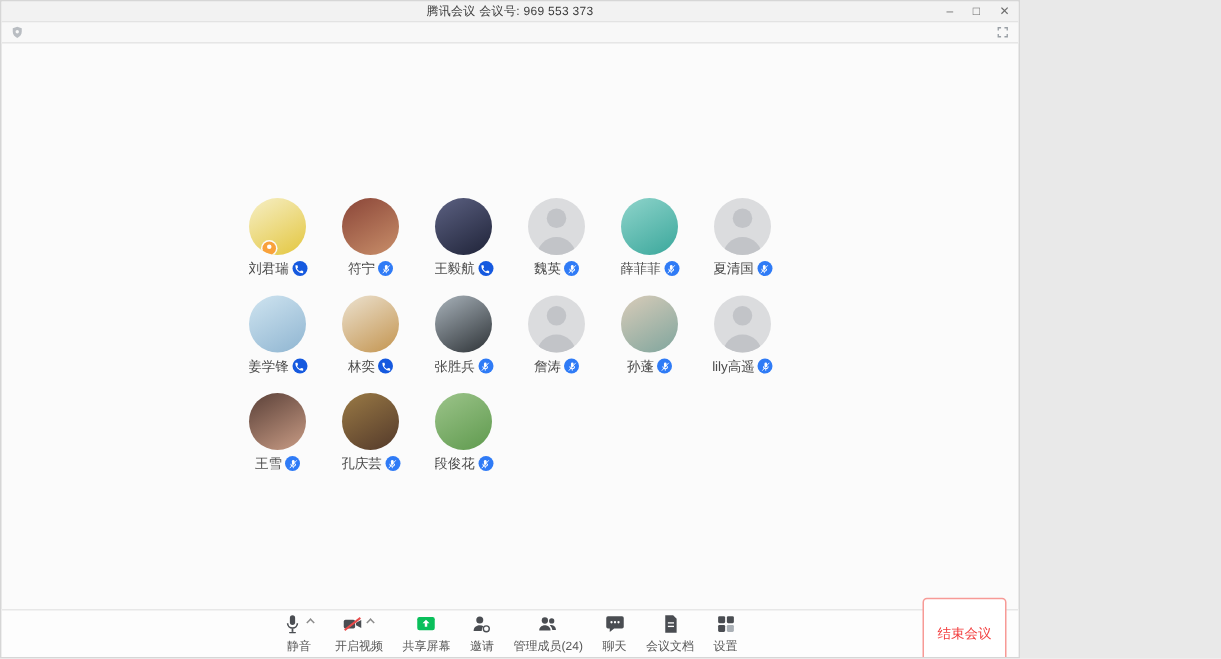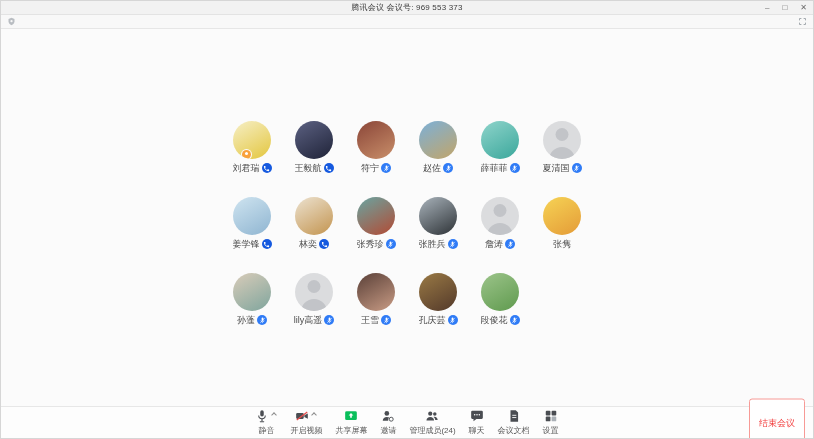--- a/index.html
+++ b/index.html
@@ -1,33 +1,33 @@
 <!DOCTYPE html>
 <html><head>
 <meta charset="utf-8">
 <style>
   html,body{margin:0;padding:0;background:#e9e9e9;font-family:"Liberation Sans","DejaVu Sans",sans-serif;}
-  #app{position:relative;width:814px;height:439px;background:#fbfbfb;overflow:hidden;border:1px solid #d6d6d6;box-sizing:border-box;}
+  #app{position:relative;width:680px;height:439px;background:#fbfbfb;overflow:hidden;border:1px solid #d6d6d6;box-sizing:border-box;}
 
   
   .titlebar{position:absolute;top:0;left:0;right:0;height:13px;background:#f2f2f2;border-bottom:1px solid #e3e3e3;}
   .title{position:absolute;left:0;right:0;top:0;height:13px;line-height:13px;text-align:center;
          font-size:8px;color:#3c3c3c;letter-spacing:.2px;}
   .win-controls{position:absolute;right:4px;top:0;height:13px;display:flex;align-items:center;gap:9px;}
   .win-btn{font-size:8px;line-height:13px;color:#6b6b6b;cursor:default;padding:0 2px;}
 
   
   .statusbar{position:absolute;top:14px;left:0;right:0;height:13px;background:#f8f8f8;border-bottom:1px solid #e6e6e6;}
   .statusbar .left-ic{position:absolute;left:6px;top:2px;width:9px;height:9px;}
   .statusbar .right-ic{position:absolute;right:6px;top:2px;width:9px;height:9px;}
   .statusbar svg{display:block;width:100%;height:100%;}
 
   
   .main{position:absolute;top:27px;bottom:31px;left:0;right:0;display:flex;justify-content:center;align-items:center;}
-  .grid{display:grid;grid-template-columns:repeat(6,62px);row-gap:24px;margin-top:10px;}
+  .grid{display:grid;grid-template-columns:repeat(6,62px);row-gap:13px;margin-top:10px;}
   .cell{width:62px;height:52px;display:flex;flex-direction:column;align-items:center;}
   .avatar{position:relative;width:38px;height:38px;border-radius:50%;overflow:hidden;flex-shrink:0;}
   .avatar.default{background:#dbdcde;}
   .avatar.default::before{content:"";position:absolute;top:7px;left:50%;transform:translateX(-50%);
       width:13px;height:13px;border-radius:50%;background:#c2c4c8;}
   .avatar.default::after{content:"";position:absolute;bottom:-5px;left:50%;transform:translateX(-50%);
       width:26px;height:17px;border-radius:13px 13px 0 0;background:#c2c4c8;}
   .badge{position:absolute;bottom:0;left:9px;width:9px;height:9px;border-radius:50%;background:#f9a13b;
       box-shadow:0 0 0 1px #fbfbfb;}
   .badge::after{content:"";position:absolute;left:3px;top:2px;width:3px;height:3px;border-radius:50%;background:#fff;}
@@ -95,67 +95,67 @@
         <span class="pname">刘君瑞</span>
         <span class="aicon phone">
               <svg viewBox="0 0 24 24">
                 <path fill="#fff" d="M6.8 10.5a13.6 13.6 0 0 0 6.7 6.7l2-2a1 1 0 0 1 1-.25c1.1.37 2.3.57 3.5.57a1 1 0 0 1 1 1V20a1 1 0 0 1-1 1A17 17 0 0 1 3 4a1 1 0 0 1 1-1h3.5a1 1 0 0 1 1 1c0 1.2.2 2.4.57 3.5a1 1 0 0 1-.25 1z"></path>
               </svg>
             </span>
       </div>
     </div>
 
     <div class="cell">
+      <div class="avatar" style="background: linear-gradient(150deg, rgb(138, 69, 56), rgb(201, 143, 106));">
+        
+      </div>
+      <div class="nrow">
+        <span class="pname">符宁</span>
+        <span class="aicon mic_muted">
+              <svg viewBox="0 0 24 24">
+                <rect x="9" y="2" width="6" height="11" rx="3" fill="#fff"></rect>
+                <path fill="#fff" d="M5.5 11a6.5 6.5 0 0 0 13 0h-1.9a4.6 4.6 0 0 1-9.2 0H5.5z"></path>
+                <rect x="11" y="17" width="2" height="4" fill="#fff"></rect>
+                <line x1="4" y1="21" x2="20" y2="3" stroke="#fff" stroke-width="2"></line>
+              </svg>
+            </span>
+      </div>
+    </div>
+
+    <div class="cell">
       <div class="avatar" style="background: linear-gradient(150deg, rgb(92, 97, 130), rgb(31, 35, 56));">
         
       </div>
       <div class="nrow">
         <span class="pname">王毅航</span>
         <span class="aicon phone">
               <svg viewBox="0 0 24 24">
                 <path fill="#fff" d="M6.8 10.5a13.6 13.6 0 0 0 6.7 6.7l2-2a1 1 0 0 1 1-.25c1.1.37 2.3.57 3.5.57a1 1 0 0 1 1 1V20a1 1 0 0 1-1 1A17 17 0 0 1 3 4a1 1 0 0 1 1-1h3.5a1 1 0 0 1 1 1c0 1.2.2 2.4.57 3.5a1 1 0 0 1-.25 1z"></path>
               </svg>
             </span>
       </div>
     </div>
 
     <div class="cell">
-      <div class="avatar" style="background: linear-gradient(150deg, rgb(138, 69, 56), rgb(201, 143, 106));">
-        
-      </div>
-      <div class="nrow">
-        <span class="pname">符宁</span>
-        <span class="aicon mic_muted">
-              <svg viewBox="0 0 24 24">
-                <rect x="9" y="2" width="6" height="11" rx="3" fill="#fff"></rect>
-                <path fill="#fff" d="M5.5 11a6.5 6.5 0 0 0 13 0h-1.9a4.6 4.6 0 0 1-9.2 0H5.5z"></path>
-                <rect x="11" y="17" width="2" height="4" fill="#fff"></rect>
-                <line x1="4" y1="21" x2="20" y2="3" stroke="#fff" stroke-width="2"></line>
-              </svg>
-            </span>
-      </div>
-    </div>
-
-
-    <div class="cell">
-      <div class="avatar" style="background: linear-gradient(150deg, rgb(124, 176, 216), rgb(194, 165, 105));">
-        
-      </div>
-      <div class="nrow">
-        <span class="pname">赵佐</span>
-        <span class="aicon mic_muted">
-              <svg viewBox="0 0 24 24">
-                <rect x="9" y="2" width="6" height="11" rx="3" fill="#fff"></rect>
-                <path fill="#fff" d="M5.5 11a6.5 6.5 0 0 0 13 0h-1.9a4.6 4.6 0 0 1-9.2 0H5.5z"></path>
-                <rect x="11" y="17" width="2" height="4" fill="#fff"></rect>
-                <line x1="4" y1="21" x2="20" y2="3" stroke="#fff" stroke-width="2"></line>
-              </svg>
-            </span>
-      </div>
-    </div>
+      <div class="avatar default">
+        
+      </div>
+      <div class="nrow">
+        <span class="pname">魏英</span>
+        <span class="aicon mic_muted">
+              <svg viewBox="0 0 24 24">
+                <rect x="9" y="2" width="6" height="11" rx="3" fill="#fff"></rect>
+                <path fill="#fff" d="M5.5 11a6.5 6.5 0 0 0 13 0h-1.9a4.6 4.6 0 0 1-9.2 0H5.5z"></path>
+                <rect x="11" y="17" width="2" height="4" fill="#fff"></rect>
+                <line x1="4" y1="21" x2="20" y2="3" stroke="#fff" stroke-width="2"></line>
+              </svg>
+            </span>
+      </div>
+    </div>
+
 
 
 
 
     <div class="cell">
       <div class="avatar" style="background: linear-gradient(150deg, rgb(143, 212, 203), rgb(58, 167, 155));">
         
       </div>
       <div class="nrow">
         <span class="pname">薛菲菲</span>
@@ -210,36 +210,20 @@
       <div class="nrow">
         <span class="pname">林奕</span>
         <span class="aicon phone">
               <svg viewBox="0 0 24 24">
                 <path fill="#fff" d="M6.8 10.5a13.6 13.6 0 0 0 6.7 6.7l2-2a1 1 0 0 1 1-.25c1.1.37 2.3.57 3.5.57a1 1 0 0 1 1 1V20a1 1 0 0 1-1 1A17 17 0 0 1 3 4a1 1 0 0 1 1-1h3.5a1 1 0 0 1 1 1c0 1.2.2 2.4.57 3.5a1 1 0 0 1-.25 1z"></path>
               </svg>
             </span>
       </div>
     </div>
 
-    <div class="cell">
-      <div class="avatar" style="background: linear-gradient(150deg, rgb(105, 165, 162), rgb(179, 74, 51));">
-        
-      </div>
-      <div class="nrow">
-        <span class="pname">张秀珍</span>
-        <span class="aicon mic_muted">
-              <svg viewBox="0 0 24 24">
-                <rect x="9" y="2" width="6" height="11" rx="3" fill="#fff"></rect>
-                <path fill="#fff" d="M5.5 11a6.5 6.5 0 0 0 13 0h-1.9a4.6 4.6 0 0 1-9.2 0H5.5z"></path>
-                <rect x="11" y="17" width="2" height="4" fill="#fff"></rect>
-                <line x1="4" y1="21" x2="20" y2="3" stroke="#fff" stroke-width="2"></line>
-              </svg>
-            </span>
-      </div>
-    </div>
 
     <div class="cell">
       <div class="avatar" style="background: linear-gradient(150deg, rgb(169, 179, 187), rgb(45, 50, 54));">
         
       </div>
       <div class="nrow">
         <span class="pname">张胜兵</span>
         <span class="aicon mic_muted">
               <svg viewBox="0 0 24 24">
                 <rect x="9" y="2" width="6" height="11" rx="3" fill="#fff"></rect>
@@ -261,29 +245,20 @@
               <svg viewBox="0 0 24 24">
                 <rect x="9" y="2" width="6" height="11" rx="3" fill="#fff"></rect>
                 <path fill="#fff" d="M5.5 11a6.5 6.5 0 0 0 13 0h-1.9a4.6 4.6 0 0 1-9.2 0H5.5z"></path>
                 <rect x="11" y="17" width="2" height="4" fill="#fff"></rect>
                 <line x1="4" y1="21" x2="20" y2="3" stroke="#fff" stroke-width="2"></line>
               </svg>
             </span>
       </div>
     </div>
 
-    <div class="cell">
-      <div class="avatar" style="background: linear-gradient(150deg, rgb(246, 211, 85), rgb(228, 155, 55));">
-        
-      </div>
-      <div class="nrow">
-        <span class="pname">张隽</span>
-
-      </div>
-    </div>
 
     <div class="cell">
       <div class="avatar" style="background: linear-gradient(150deg, rgb(217, 204, 185), rgb(127, 165, 157));">
         
       </div>
       <div class="nrow">
         <span class="pname">孙蓬</span>
         <span class="aicon mic_muted">
               <svg viewBox="0 0 24 24">
                 <rect x="9" y="2" width="6" height="11" rx="3" fill="#fff"></rect>

